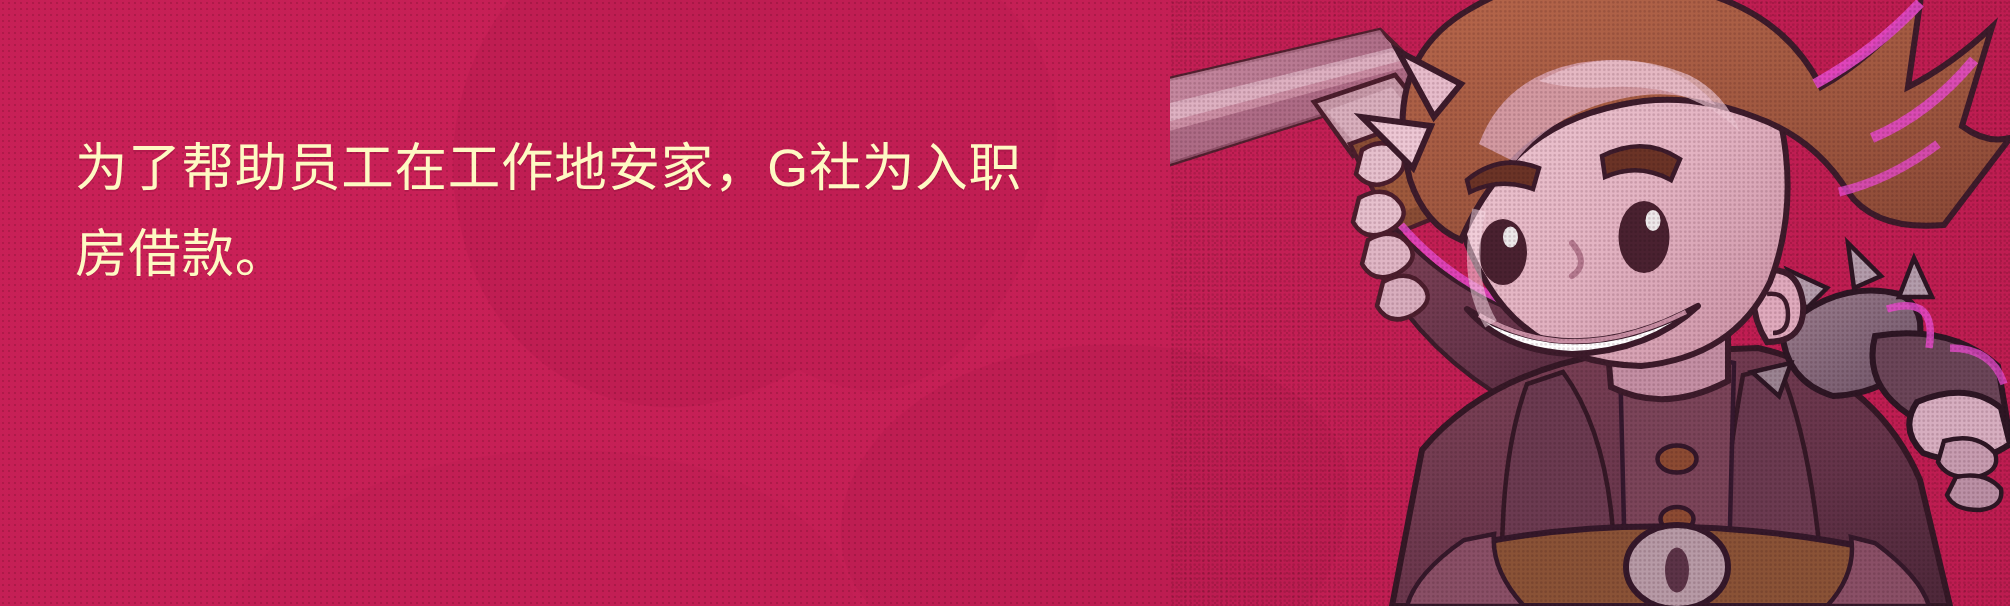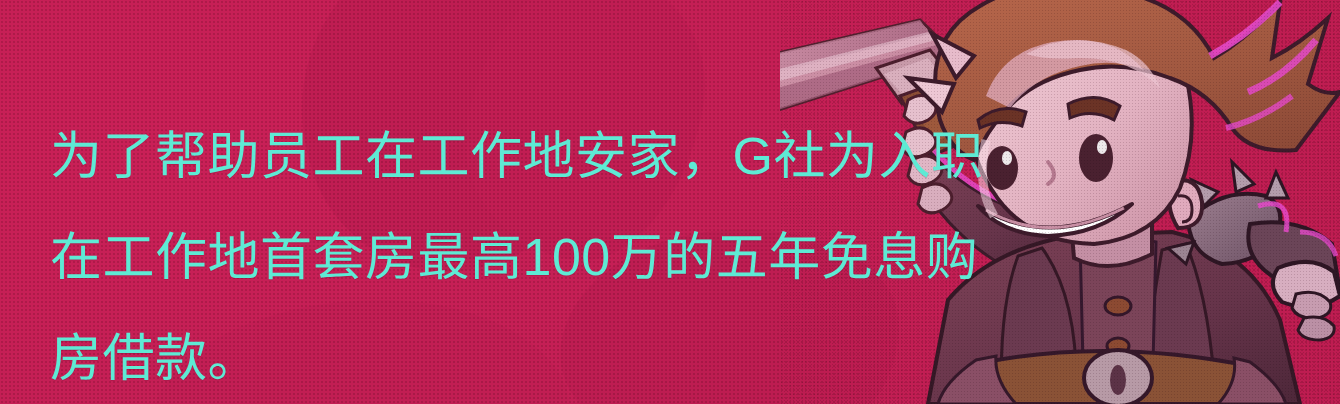--- a/index.html
+++ b/index.html
@@ -60,27 +60,26 @@
   }
 
   
   .copy{
     position:absolute;
     left:50px; top:84px;
     width:760px;
     z-index:6;
   }
   .copy-line{
-    color:#5eead4;
-    font-size:52px;
+    color:#fef9c3;
+    font-size:35px;
     line-height:57px;
     letter-spacing:.5px;
     white-space:nowrap;
     text-shadow:0 1px 0 rgba(120,10,50,.25);
-    margin-top:44px;
   }
 
   
   .artwork{
     position:absolute;
     right:0; top:0;
     width:560px; height:404px;
     z-index:4;
   }
   .artwork svg{ display:block; width:100%; height:100%; }
@@ -250,18 +249,17 @@
         <path d="M206,210 Q268,246 344,208" fill="none" stroke="#c88fa4" stroke-width="3"></path>
 
         <path d="M206,140 Q196,186 214,216" fill="none" stroke="#f7dbe5" stroke-width="9" opacity=".55"></path>
       </g>
     </svg>
   </div>
   <div class="art-halftone"></div>
 
   <div class="copy">
     <div class="copy-line">为了帮助员工在工作地安家，G社为入职</div>
-    <div class="copy-line">在工作地首套房最高100万的五年免息购</div>
     <div class="copy-line">房借款。</div>
   </div>
 
   <div class="halftone"></div>
 </div>
 
 </body></html>

